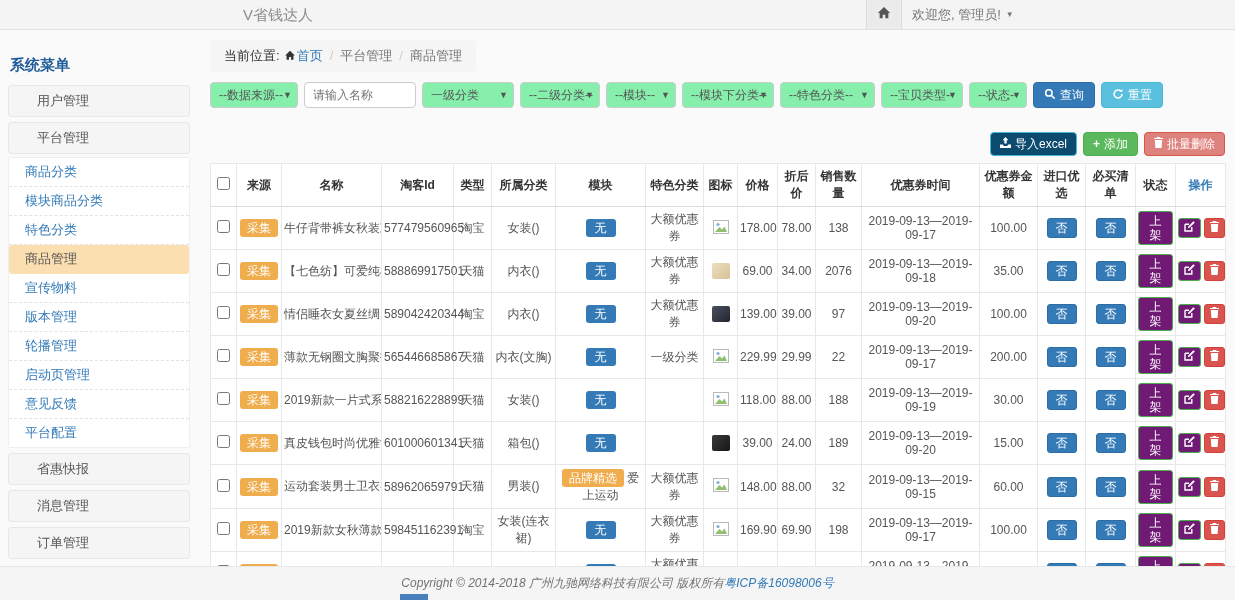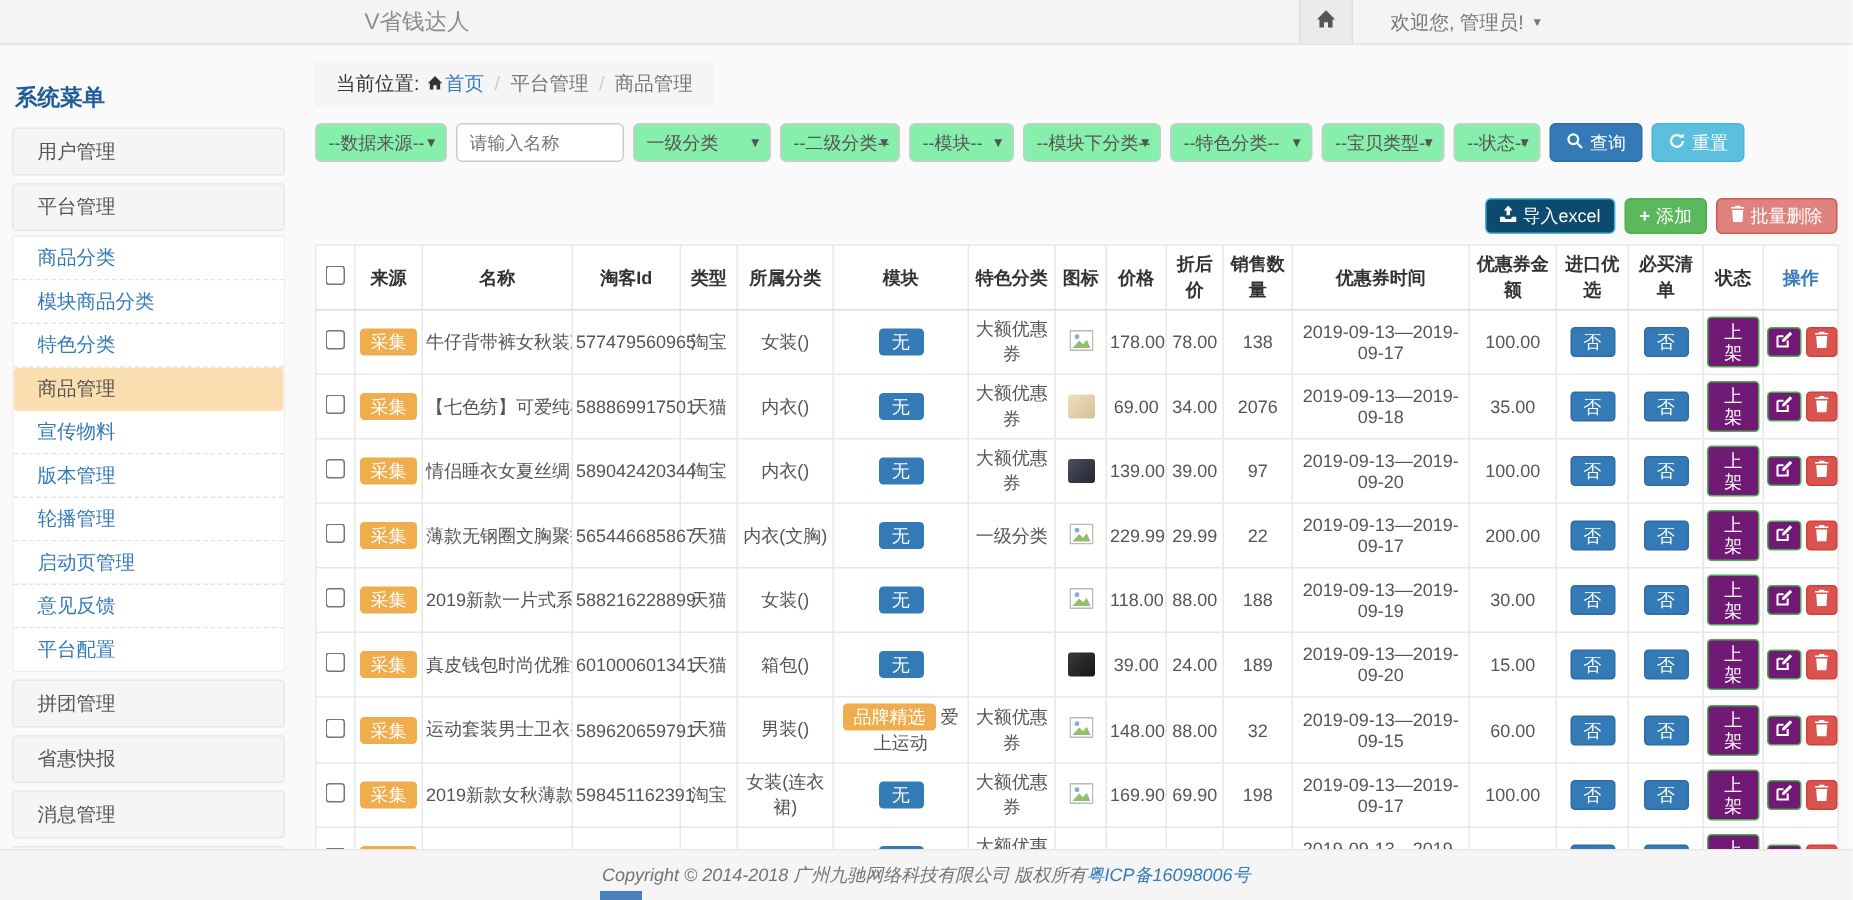--- a/index.html
+++ b/index.html
@@ -10,26 +10,26 @@
     background: #fafafa;
     color: #555;
     overflow: hidden;
     font-size: 12px;
   }
   
   .topbar { position:absolute; top:0; left:0; right:0; height:30px; background:#f4f4f4; border-bottom:1px solid #e2e2e2; z-index:4; }
   .brand { position:absolute; left:243px; top:0; line-height:29px; font-size:15px; color:#8c8c8c; }
   .topbar-right { position:absolute; left:866px; top:0; height:29px; display:flex; align-items:center; }
   .home-btn { width:36px; height:29px; background:#ebebeb; border-left:1px solid #ddd; border-right:1px solid #ddd; display:flex; align-items:center; justify-content:center; cursor:pointer; }
-  .welcome { margin-left:25px; font-size:13px; color:#777; cursor:pointer; display:flex; align-items:center; gap:5px; }
+  .welcome { margin-left:10px; font-size:13px; color:#777; cursor:pointer; display:flex; align-items:center; gap:5px; }
   .welcome .caret { font-size:8px; color:#777; }
   
   .sidebar { position:absolute; left:8px; top:50px; width:182px; z-index:1; }
   .sidebar-title { color:#1f5c99; font-weight:bold; font-size:15px; padding:6px 2px 10px; }
-  .menu-box { background:#f5f5f5; border:1px solid #e7e7e7; border-radius:3px; margin-bottom:5px; padding:6px 16px; font-size:13px; color:#555; cursor:pointer; }
+  .menu-box { background:#f5f5f5; border:1px solid #e7e7e7; border-radius:3px; margin-bottom:5px; padding:6px 28px; font-size:13px; color:#555; cursor:pointer; }
   .submenu { background:#fff; border:1px solid #efefef; border-radius:2px; margin:-2px 0 5px; }
   .submenu-item { padding:5px 10px 5px 16px; font-size:13px; color:#337ab7; border-bottom:1px dashed #e3e3e3; cursor:pointer; background:#fff; }
   .submenu-item:last-child { border-bottom:none; }
   .submenu-item.active { background:#fbdfb0; border-radius:3px; color:#555; border-bottom-color:transparent; }
   
   .content { position:absolute; left:210px; top:40px; width:1015px; z-index:2; }
   .breadcrumb { display:inline-block; background:#f5f5f5; border-radius:4px; padding:7px 14px; font-size:13px; color:#333; margin-bottom:10px; }
   .breadcrumb .bc-home-ic { display:inline-block; vertical-align:-1px; margin:0 1px 0 4px; }
   .bc-link { color:#337ab7; text-decoration:none; cursor:pointer; }
   .bc-sep { color:#ccc; margin:0 7px; }
@@ -105,21 +105,20 @@
         <div class="submenu-item"><span>模块商品分类</span></div>
         <div class="submenu-item"><span>特色分类</span></div>
         <div class="submenu-item active"><span>商品管理</span></div>
         <div class="submenu-item"><span>宣传物料</span></div>
         <div class="submenu-item"><span>版本管理</span></div>
         <div class="submenu-item"><span>轮播管理</span></div>
         <div class="submenu-item"><span>启动页管理</span></div>
         <div class="submenu-item"><span>意见反馈</span></div>
         <div class="submenu-item"><span>平台配置</span></div>
       </div>
-      <div class="menu-box"><span>拼团管理</span></div>
       <div class="menu-box"><span>省惠快报</span></div>
       <div class="menu-box"><span>消息管理</span></div>
       <div class="menu-box"><span>订单管理</span></div>
     </div>
 </div>
 
 <div class="content">
 
   <div class="breadcrumb">
     <span>当前位置:</span><span class="bc-home-ic"><svg width="12" height="11" viewBox="0 0 16 16">

